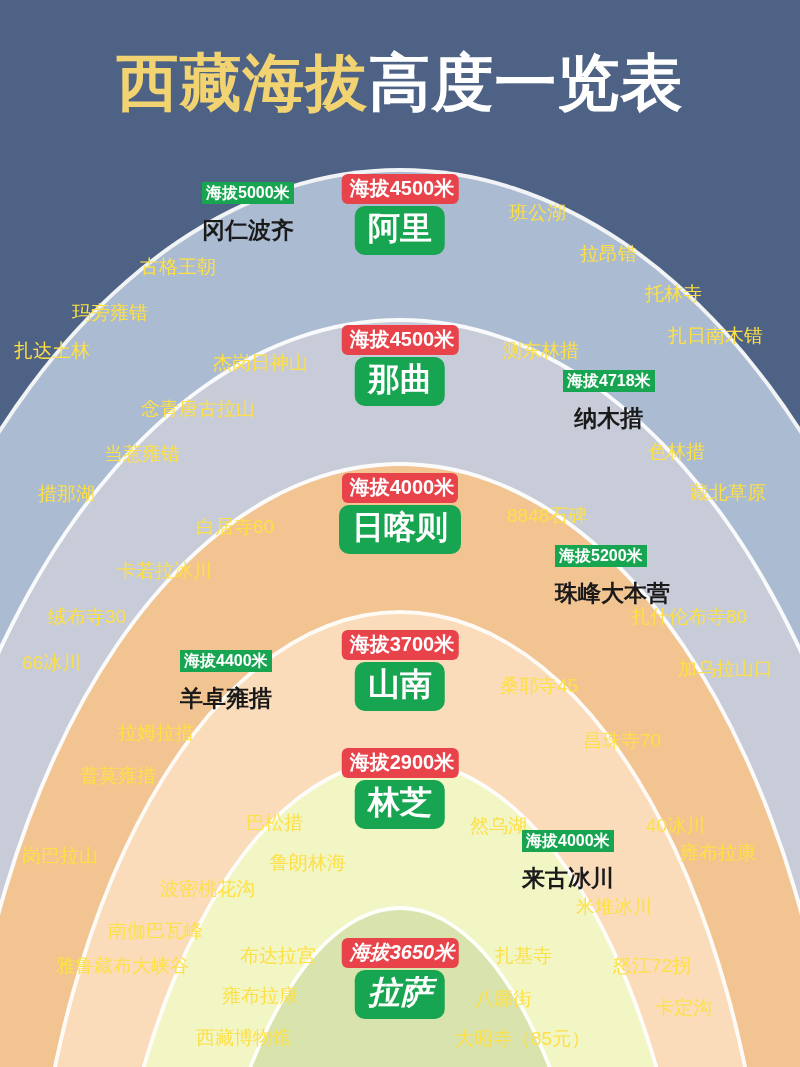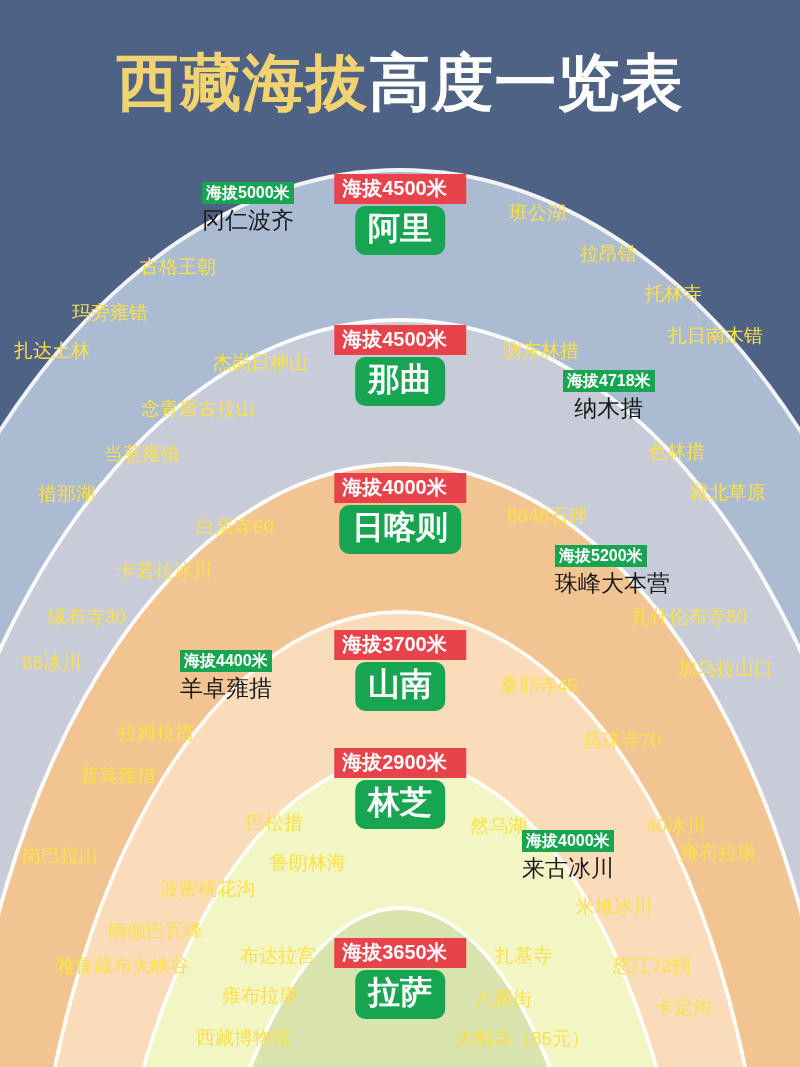--- a/index.html
+++ b/index.html
@@ -79,43 +79,43 @@
     padding: 1px 4px 2px 4px;
     line-height: 1.2;
     white-space: nowrap;
   }
   .chip-wrap { position: absolute; white-space: nowrap; }
   .chip-wrap .poi-name {
     display: block;
     font-size: 23px;
     color: #1a1a1a;
     white-space: nowrap;
-    margin-top: 1px;
-    font-weight: 400;
+    margin-top: 11px;
+    font-weight: 700;
     text-align: center;
   }
 
   
   .region-badge {
     position: absolute;
     left: 50%;
     transform: translateX(-50%);
     text-align: center;
     z-index: 30;
     white-space: nowrap;
   }
   .region-alt {
     display: inline-block;
     background: #e8434a;
     color: #ffffff;
     font-size: 20px;
     font-weight: bold;
-    padding: 3px 19px 4px 8px;
+    padding: 3px 4px 4px 8px;
     line-height: 1.15;
-    border-radius: 0;
+    border-radius: 6px;
   }
   .region-name {
     display: block;
     margin: 2px auto 0 auto;
     background: #18a551;
     color: #ffffff;
     font-size: 32px;
     font-weight: bold;
     line-height: 1.18;
     padding: 4px 13px 7px 13px;
@@ -228,17 +228,17 @@
     <span class="region-name">日喀则</span>
   </div>
   <div class="region-badge" style="top:630px;">
     <span class="region-alt">海拔3700米</span>
     <span class="region-name">山南</span>
   </div>
   <div class="region-badge" style="top:748px;">
     <span class="region-alt">海拔2900米</span>
     <span class="region-name">林芝</span>
   </div>
-  <div class="region-badge" style="top:938px;">
+  <div class="region-badge" style="top:938px;font-style:italic;">
     <span class="region-alt">海拔3650米</span>
     <span class="region-name">拉萨</span>
   </div>
 </div>
 
 </body></html>

